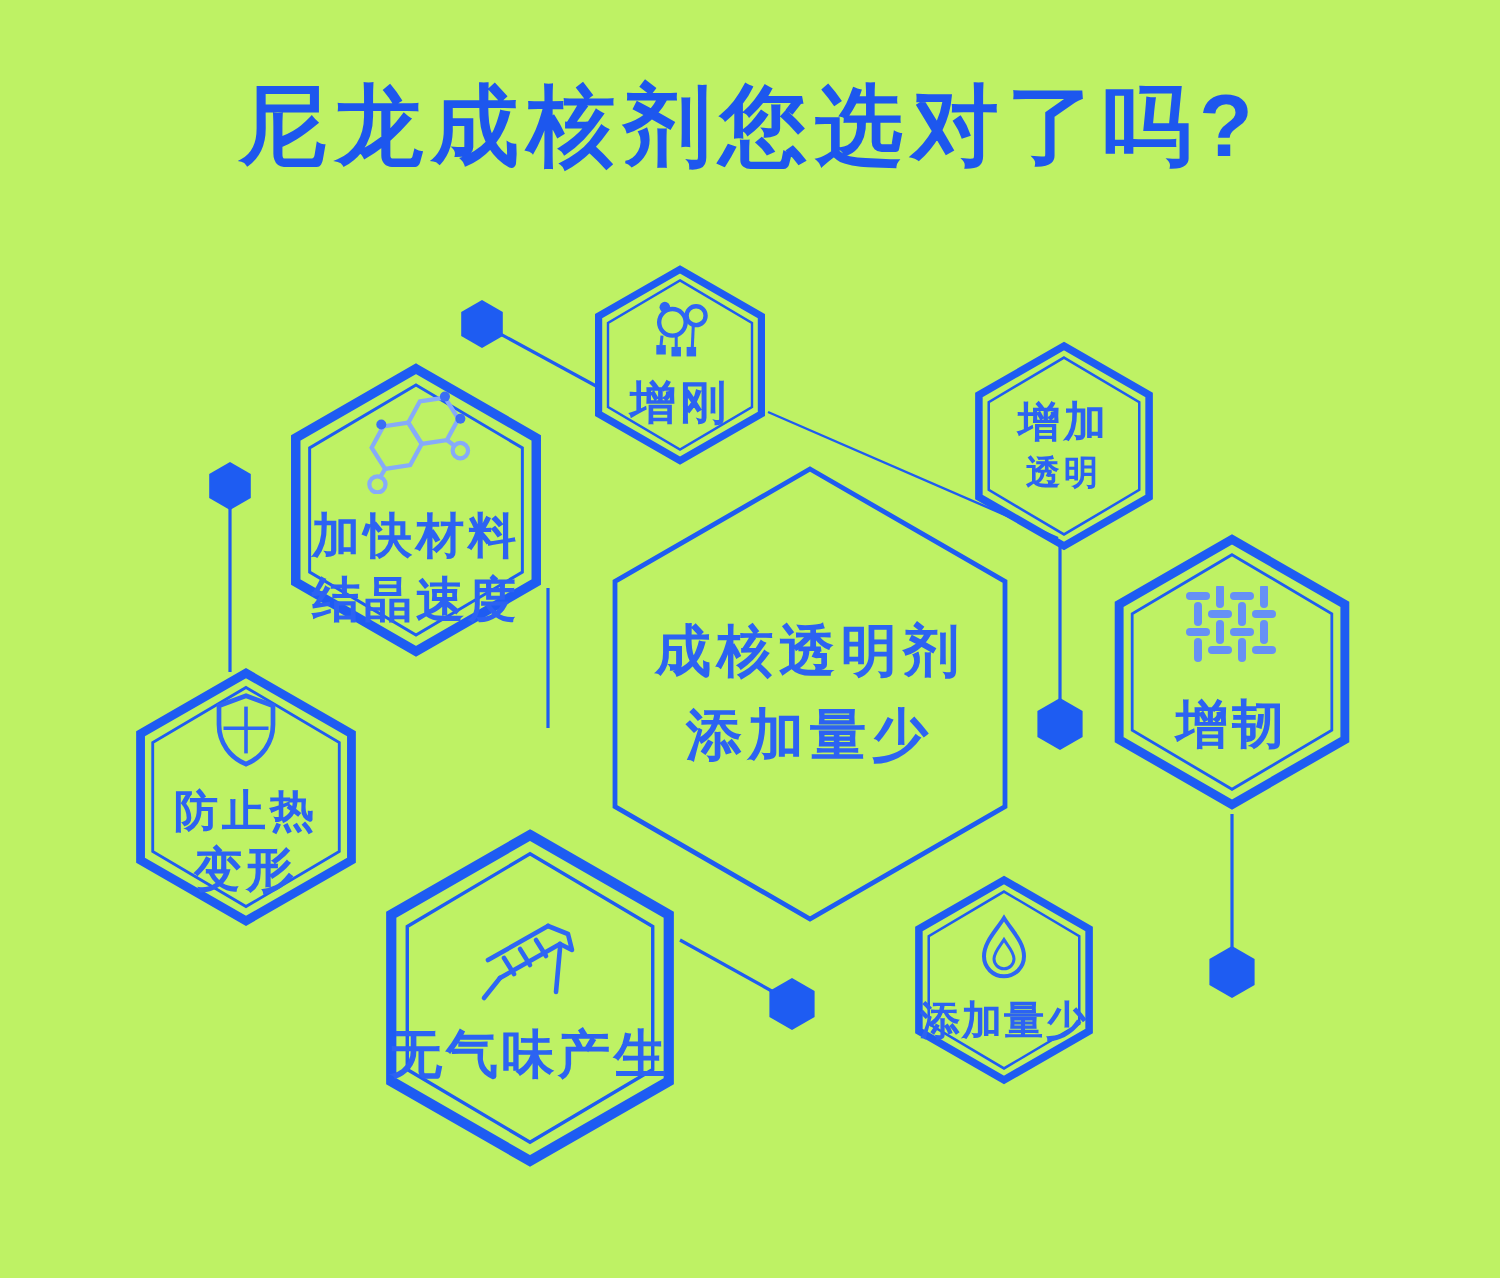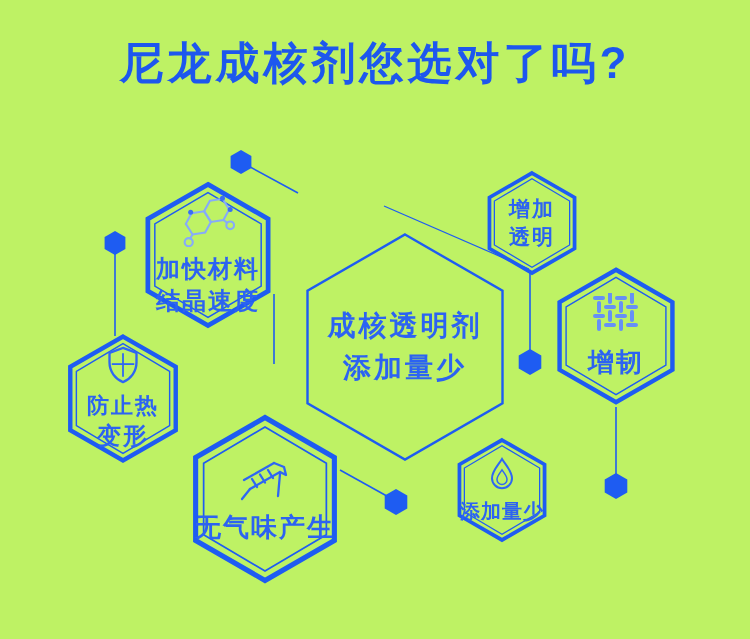--- a/index.html
+++ b/index.html
@@ -49,29 +49,49 @@
   <div class="hex" style="left:305px;top:232px;width:200px;height:230px;">
     <svg class="frame" viewBox="0 0 200 230">
       <path d="M100,2.5 L197.5,58.75 L197.5,171.25 L100,227.5 L2.5,171.25 L2.5,58.75 Z" fill="none" stroke="#1e5cf2" stroke-width="2.4"></path>
     </svg>
     <div class="content">
       <div class="center-lbl">成核透明剂</div>
       <div class="center-lbl">添加量少</div>
     </div>
   </div>
 
+  <div class="hex" style="left:296px;top:132px;width:88px;height:101px;">
+    <svg class="frame" viewBox="0 0 88 100">
+      <path d="M44,2.2 L84.7,25.6 L84.7,74.4 L44,97.8 L3.3,74.4 L3.3,25.6 Z" fill="none" stroke="#1e5cf2" stroke-width="3.6"></path>
+      <path d="M44,7.7 L80,29 L80,71 L44,92.3 L8,71 L8,29 Z" fill="none" stroke="#1e5cf2" stroke-width="1.2"></path>
+    </svg>
+    <div class="content">
+      <svg class="icon" width="36" height="32" viewBox="0 0 38 32">
+        <circle cx="11" cy="5" r="2.8" fill="#2e66f4"></circle>
+        <circle cx="15" cy="13" r="7" fill="none" stroke="#2e66f4" stroke-width="2.3"></circle>
+        <circle cx="27.5" cy="9.5" r="5" fill="none" stroke="#2e66f4" stroke-width="2.3"></circle>
+        <line x1="9.5" y1="20" x2="9" y2="25" stroke="#2e66f4" stroke-width="1.6"></line>
+        <line x1="17" y1="20" x2="17" y2="26" stroke="#2e66f4" stroke-width="1.6"></line>
+        <line x1="26" y1="15" x2="25.5" y2="26" stroke="#2e66f4" stroke-width="1.6"></line>
+        <rect x="6.5" y="25" width="5" height="5" fill="#2e66f4"></rect>
+        <rect x="14.5" y="26" width="5" height="5" fill="#2e66f4"></rect>
+        <rect x="22.5" y="26" width="5" height="5" fill="#2e66f4"></rect>
+      </svg>
+      <div class="lbl" style="font-size:23px;">增刚</div>
+    </div>
+  </div>
 
   <div class="hex" style="left:486px;top:170px;width:92px;height:106px;">
     <svg class="frame" viewBox="0 0 88 100">
       <path d="M44,2.2 L84.7,25.6 L84.7,74.4 L44,97.8 L3.3,74.4 L3.3,25.6 Z" fill="none" stroke="#1e5cf2" stroke-width="3.6"></path>
       <path d="M44,7.7 L80,29 L80,71 L44,92.3 L8,71 L8,29 Z" fill="none" stroke="#1e5cf2" stroke-width="1.2"></path>
     </svg>
     <div class="content">
       <div class="lbl" style="font-size:21px;">增加</div>
-      <div class="lbl" style="font-size:21px;">透明</div>
+      <div class="lbl" style="font-size:17px;">透明</div>
     </div>
   </div>
 
   <div class="hex" style="left:555px;top:266px;width:122px;height:140px;">
     <svg class="frame" viewBox="0 0 88 100">
       <path d="M44,2.2 L84.7,25.6 L84.7,74.4 L44,97.8 L3.3,74.4 L3.3,25.6 Z" fill="none" stroke="#1e5cf2" stroke-width="3.2"></path>
       <path d="M44,7.7 L80,29 L80,71 L44,92.3 L8,71 L8,29 Z" fill="none" stroke="#1e5cf2" stroke-width="1"></path>
     </svg>
     <div class="content">
       <svg class="icon" width="46" height="38" viewBox="0 0 46 38" fill="#6690f6">

